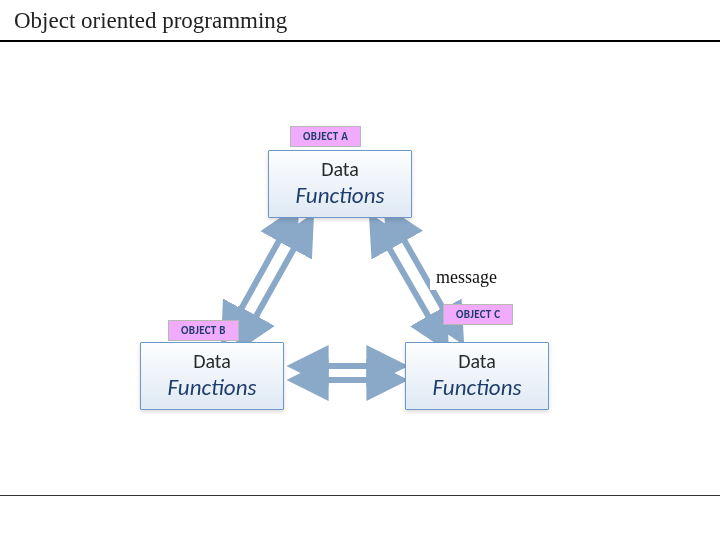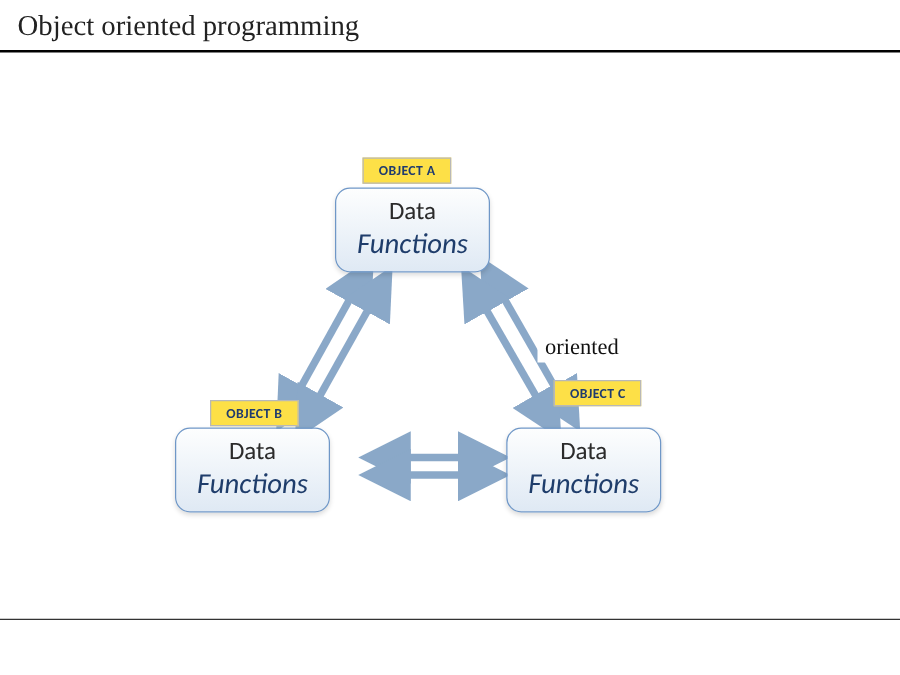--- a/index.html
+++ b/index.html
@@ -6,26 +6,26 @@
   html, body { width: 720px; height: 540px; font-family: "Times New Roman", Georgia, serif; background: #fff; color: #000; }
   .slide { width: 720px; height: 540px; position: relative; }
   .title { position: absolute; top: 8px; left: 14px; font-size: 23px; font-weight: 400; color: #222; }
   .hr { position: absolute; top: 40px; left: 0; width: 720px; height: 2px; background: #000; }
   .hr2 { position: absolute; bottom: 44px; left: 0; width: 720px; height: 1px; background: #333; }
   .footer { position: absolute; bottom: 14px; left: 12px; right: 12px; font-size: 11px; font-family: "Trebuchet MS", Arial, sans-serif; color: #222; line-height: 1.35; }
   .footer a { color: #0033cc; text-decoration: underline; }
 
   .diagram { position: absolute; top: 120px; left: 150px; width: 430px; height: 330px; }
 
-  .obj-label { position: absolute; background: #fde047; border: 1px solid #b8b8b8; padding: 3px 12px; font-family: Calibri, Arial, sans-serif; font-size: 11px; font-weight: 700; color: #1f3b6e; letter-spacing: .3px; z-index: 3; }
+  .obj-label { position: absolute; background: #f0abfc; border: 1px solid #b8b8b8; padding: 3px 12px; font-family: Calibri, Arial, sans-serif; font-size: 11px; font-weight: 700; color: #1f3b6e; letter-spacing: .3px; z-index: 3; }
   .obj-a-label { top: 6px; left: 140px; }
   .obj-b-label { top: 200px; left: 18px; }
   .obj-c-label { top: 184px; left: 278px; margin-left: 15px; }
 
-  .obj-box { position: absolute; width: 124px; border: 1.5px solid #6f97c7; border-radius: 12px;
+  .obj-box { position: absolute; width: 144px; border: 1.5px solid #6f97c7; border-radius: 1px;
     background: linear-gradient(#fdfefe, #dfe9f4);
     box-shadow: 0 2px 4px rgba(0,0,0,.15);
     text-align: center; z-index: 2; padding: 6px 0 8px; }
   .obj-box .data { font-family: Calibri, Arial, sans-serif; font-size: 20px; color: #2b2b2b; }
   .obj-box .funcs { font-family: Calibri, Arial, sans-serif; font-size: 23px; font-style: italic; color: #1f3d6b; margin-top: 0px; }
   .obj-a { top: 30px; left: 118px; }
   .obj-b { top: 222px; left: -10px; }
   .obj-c { top: 222px; left: 255px; }
 
   .msg-label { position: absolute; top: 145px; left: 280px; background: #fff; padding: 2px 6px; font-size: 18px; font-family: "Times New Roman", serif; color: #111; z-index: 4; }
@@ -69,17 +69,17 @@
       <div class="data">Data</div>
       <div class="funcs">Functions</div>
     </div>
 
     <div class="obj-label obj-c-label">OBJECT C</div>
     <div class="obj-box obj-c">
       <div class="data">Data</div>
       <div class="funcs">Functions</div>
     </div>
 
-    <div class="msg-label">oriented</div>
+    <div class="msg-label">message</div>
   </div>
 
   <div class="hr2"></div>
 </div>
 
 </body></html>

